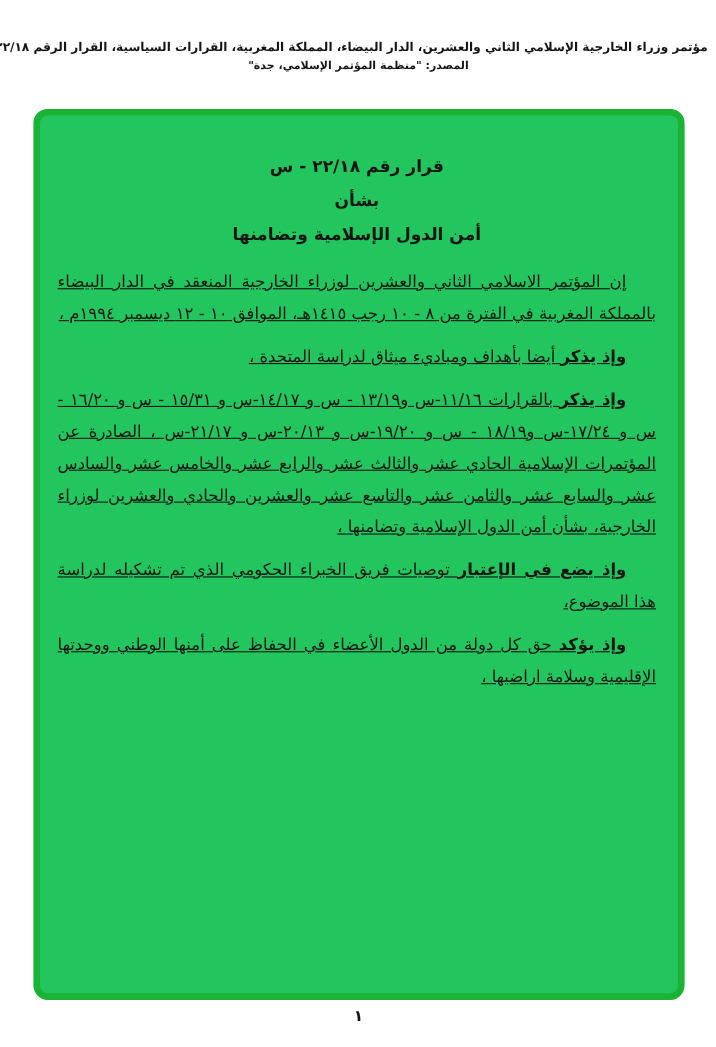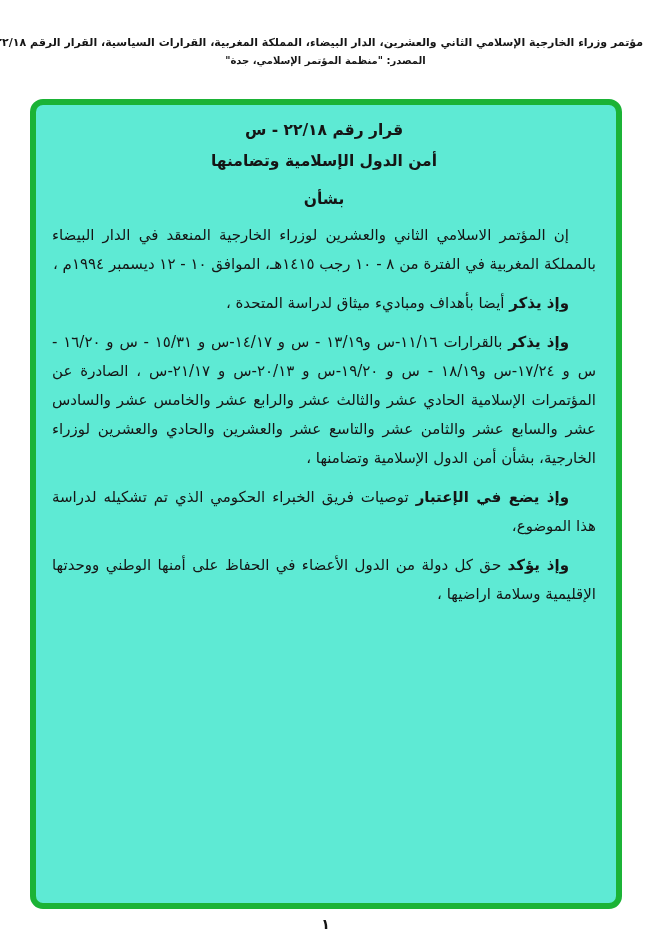--- a/index.html
+++ b/index.html
@@ -42,38 +42,39 @@
   }
   .doc-box {
     position: absolute;
     top: 99px;
     left: 30px;
     width: 592px;
     height: 810px;
     box-sizing: border-box;
     border: 6px solid #1bb336;
     border-radius: 13px;
-    background: #5eead4;
-    padding: 16px 20px 8px 16px;
+    background: #22c55e;
+    padding: 37px 20px 8px 16px;
     overflow: hidden;
   }
   .title {
     text-align: center;
     font-weight: bold;
     font-size: 15.5px;
     margin-bottom: 13px;
     letter-spacing: 0.3px;
   }
   .title.t3 { margin-bottom: 20px; }
   .body-text p {
     font-size: 15px;
     line-height: 29px;
     text-align: justify;
     text-indent: 27px;
     margin: 0 0 10px 0;
+    text-decoration: underline;
   }
   .body-text p b.lead {
     font-weight: bold;
     letter-spacing: 0.4px;
   }
   .pagenum {
     position: absolute;
     top: 916px;
     left: 0;
     right: 0;
@@ -87,22 +88,22 @@
 
 <div class="page">
 
   <div class="header">
     <div class="h1">مؤتمر وزراء الخارجية الإسلامي الثاني والعشرين، الدار البيضاء، المملكة المغربية، القرارات السياسية، القرار الرقم ٢٢/١٨-س</div>
     <div class="h2">المصدر:  "منظمة المؤتمر الإسلامي، جدة"</div>
   </div>
 
   <div class="doc-box">
     <div class="title t1">قرار رقم ٢٢/١٨ - س</div>
+    <div class="title t2">بشأن</div>
     <div class="title t3">أمن الدول الإسلامية وتضامنها</div>
-    <div class="title t2">بشأن</div>
 
     <div class="body-text" id="paragraphs">
         <p><span>إن المؤتمر الاسلامي الثاني والعشرين لوزراء الخارجية المنعقد في الدار البيضاء بالمملكة المغربية في الفترة من ٨ - ١٠ رجب ١٤١٥هـ، الموافق ١٠ - ١٢ ديسمبر ١٩٩٤م ،</span></p>
         <p><b class="lead">وإذ يذكر</b> <span>أيضا بأهداف ومباديء ميثاق لدراسة المتحدة ،</span></p>
         <p><b class="lead">وإذ يذكر</b> <span>بالقرارات ١١/١٦-س و١٣/١٩ - س و ١٤/١٧-س و ١٥/٣١ - س و ١٦/٢٠ - س و ١٧/٢٤-س و١٨/١٩ - س و ١٩/٢٠-س و ٢٠/١٣-س و ٢١/١٧-س ، الصادرة عن المؤتمرات الإسلامية الحادي عشر والثالث عشر والرابع عشر والخامس عشر والسادس عشر والسابع عشر والثامن عشر والتاسع عشر والعشرين والحادي والعشرين لوزراء الخارجية، بشأن أمن الدول الإسلامية وتضامنها ،</span></p>
         <p><b class="lead">وإذ يضع في الإعتبار</b> <span>توصيات فريق الخبراء الحكومي الذي تم تشكيله لدراسة هذا الموضوع،</span></p>
         <p><b class="lead">وإذ يؤكد</b> <span>حق كل دولة من الدول الأعضاء في الحفاظ على أمنها الوطني ووحدتها الإقليمية وسلامة اراضيها ،</span></p>
       </div>
   </div>
 

